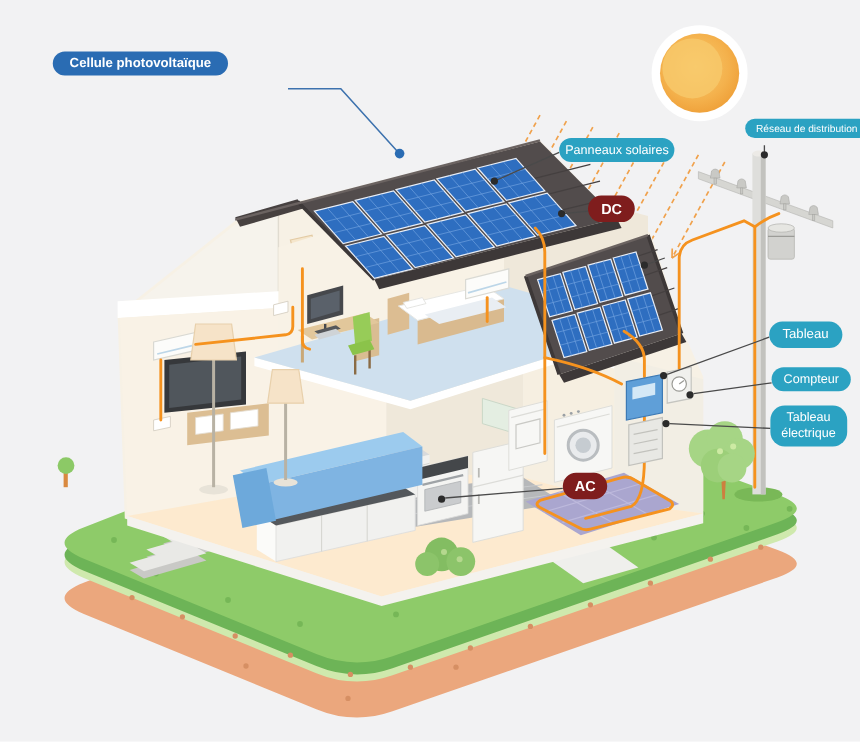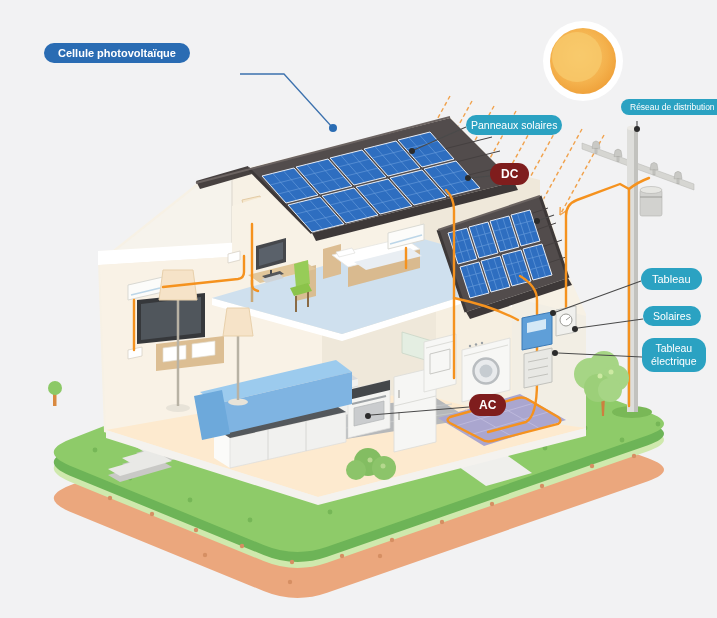--- a/index.html
+++ b/index.html
@@ -407,19 +407,19 @@
           <circle cx="368" cy="416" r="3"></circle>
     </g>
   </g>
 </svg>
 
   <div class="pill blue" id="c-tag"><span>Cellule photovoltaïque</span></div>
   <div class="pill teal" id="c-p1"><span>Panneaux solaires</span></div>
   <div class="pill red" id="c-dc"><span>DC</span></div>
   <div class="pill teal" id="c-grid"><span>Réseau de distribution</span></div>
   <div class="pill teal" id="c-ond"><span>Tableau</span></div>
-  <div class="pill teal" id="c-cmp"><span>Solaires</span></div>
+  <div class="pill teal" id="c-cmp"><span>Compteur</span></div>
   <div class="pill teal two" id="c-tab">
     <span>Tableau</span><br>
     <span>électrique</span>
   </div>
   <div class="pill red" id="c-ac"><span>AC</span></div>
 </div>
 
 </body></html>

